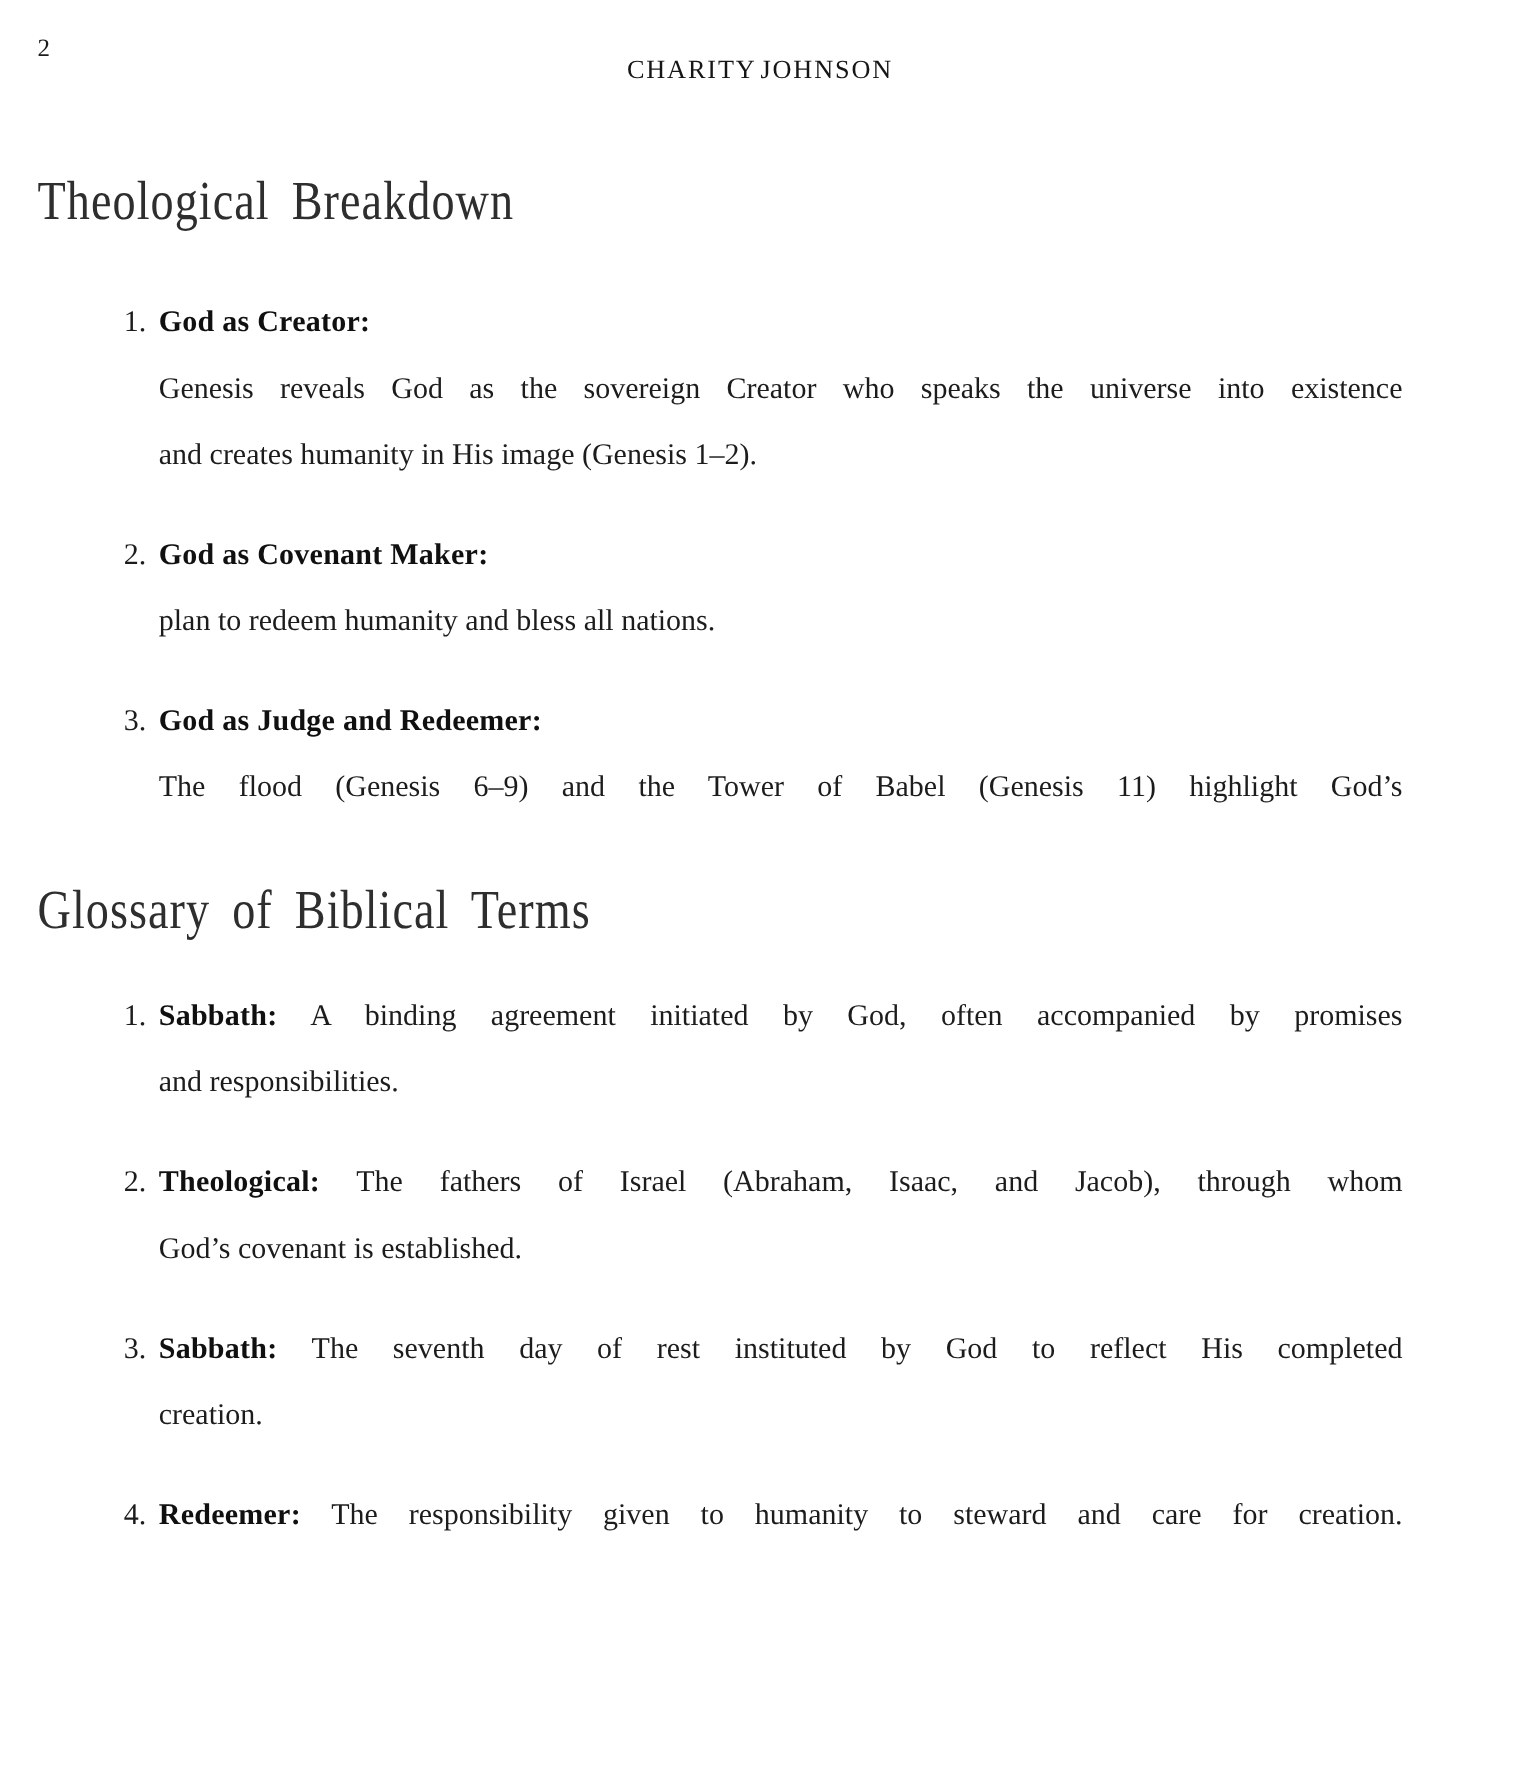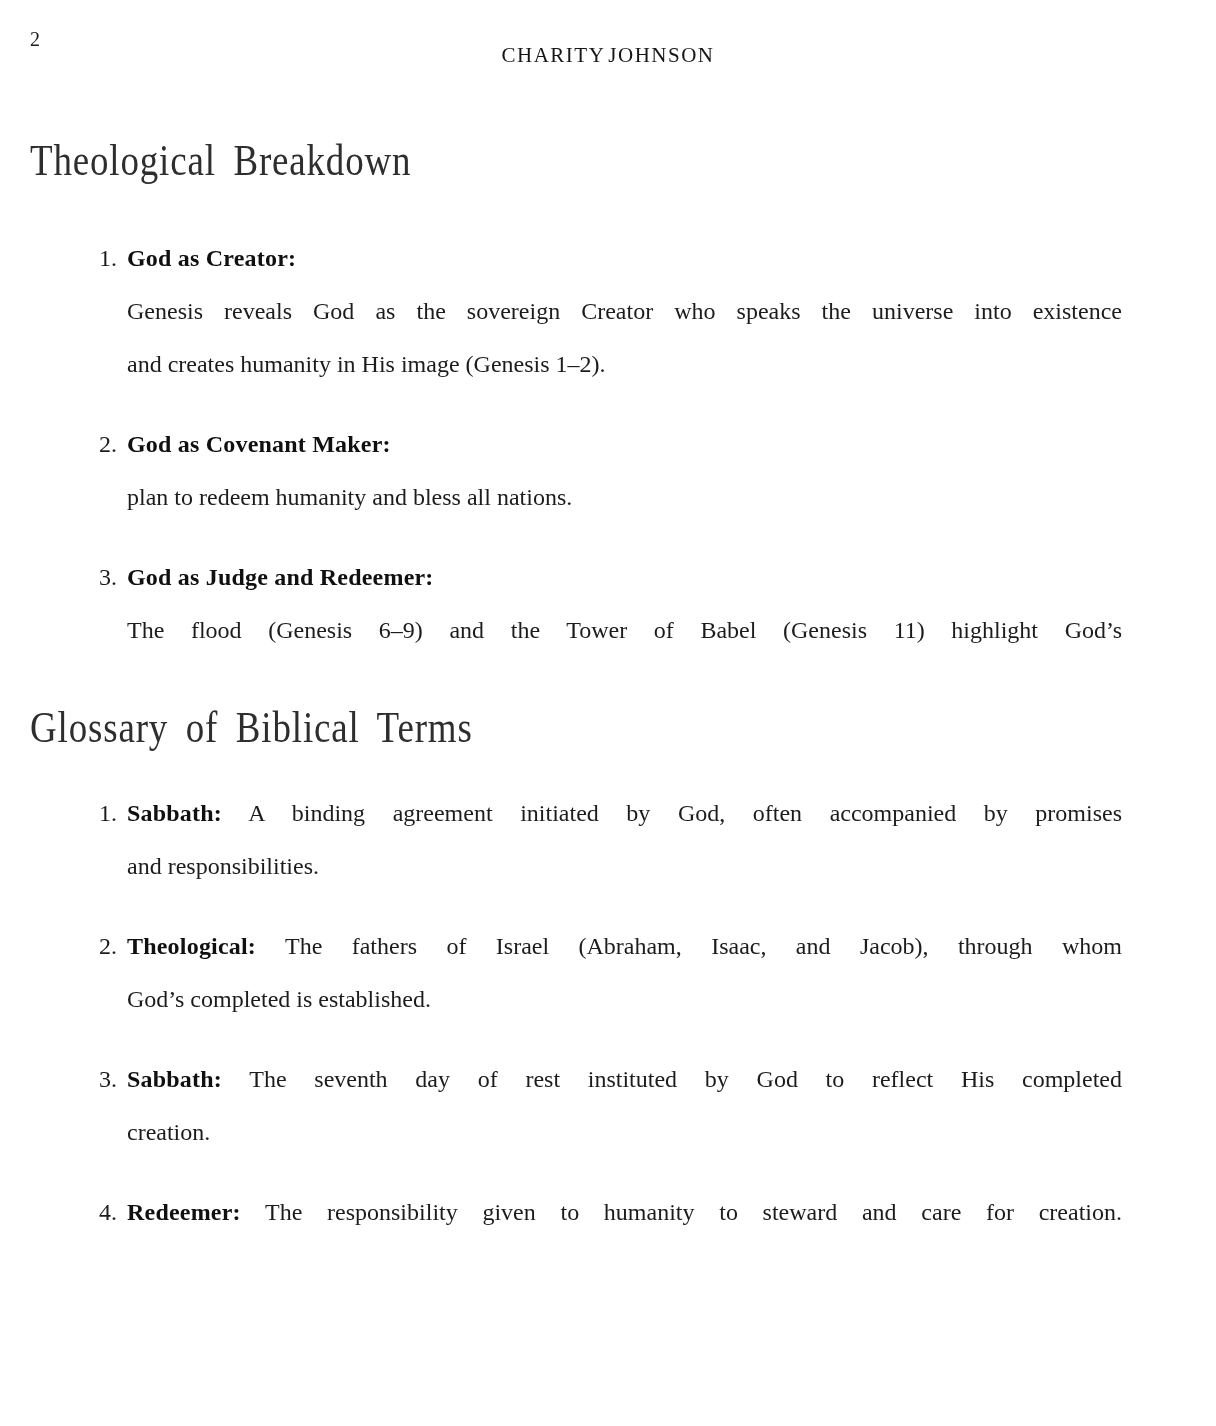--- a/index.html
+++ b/index.html
@@ -93,21 +93,21 @@
 
   <section class="doc-section section-2">
     <h1 class="section-heading">Glossary of Biblical Terms</h1>
     <div class="section-list">
           <div class="item">
             <div class="line just"><span class="marker">1.</span><strong>Sabbath:</strong> A binding agreement initiated by God, often accompanied by promises</div>
             <div class="line">and responsibilities.</div>
           </div>
           <div class="item">
             <div class="line just"><span class="marker">2.</span><strong>Theological:</strong> The fathers of Israel (Abraham, Isaac, and Jacob), through whom</div>
-            <div class="line">God’s completed is established.</div>
+            <div class="line">God’s covenant is established.</div>
           </div>
           <div class="item">
             <div class="line just"><span class="marker">3.</span><strong>Sabbath:</strong> The seventh day of rest instituted by God to reflect His completed</div>
             <div class="line">creation.</div>
           </div>
           <div class="item">
             <div class="line just"><span class="marker">4.</span><strong>Redeemer:</strong> The responsibility given to humanity to steward and care for creation.</div>
           </div>
         </div>
   </section>

